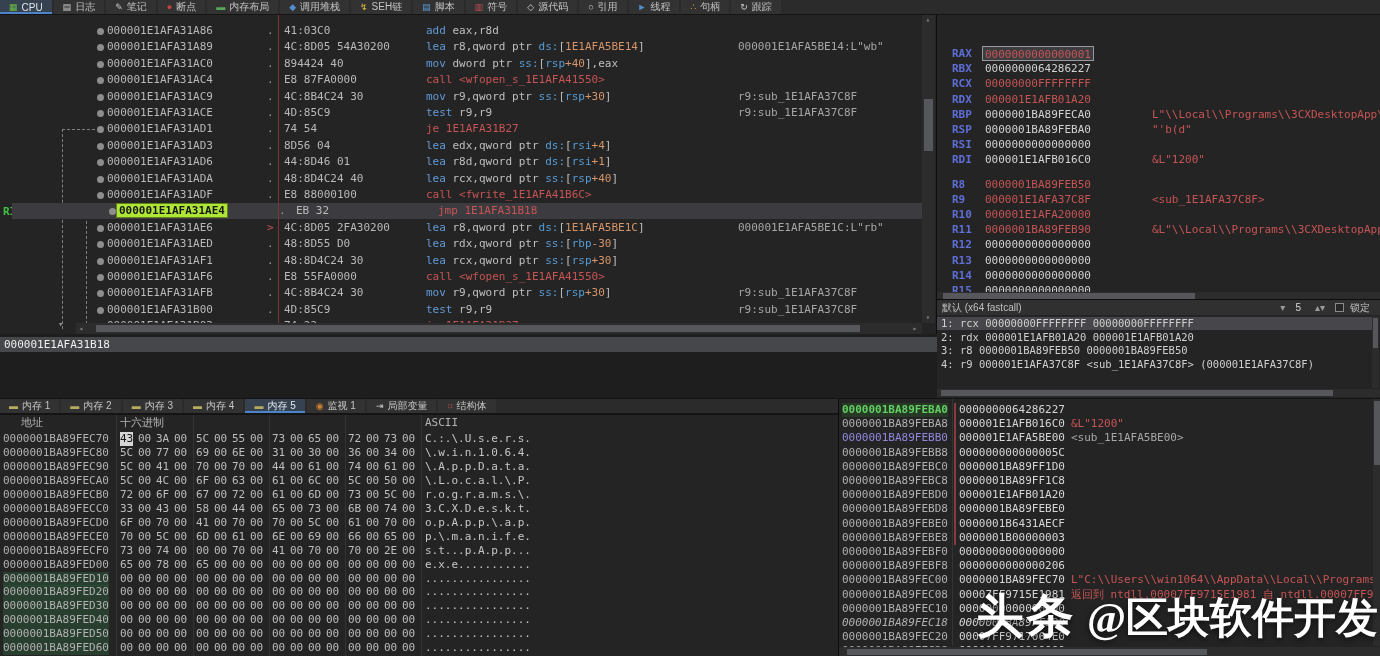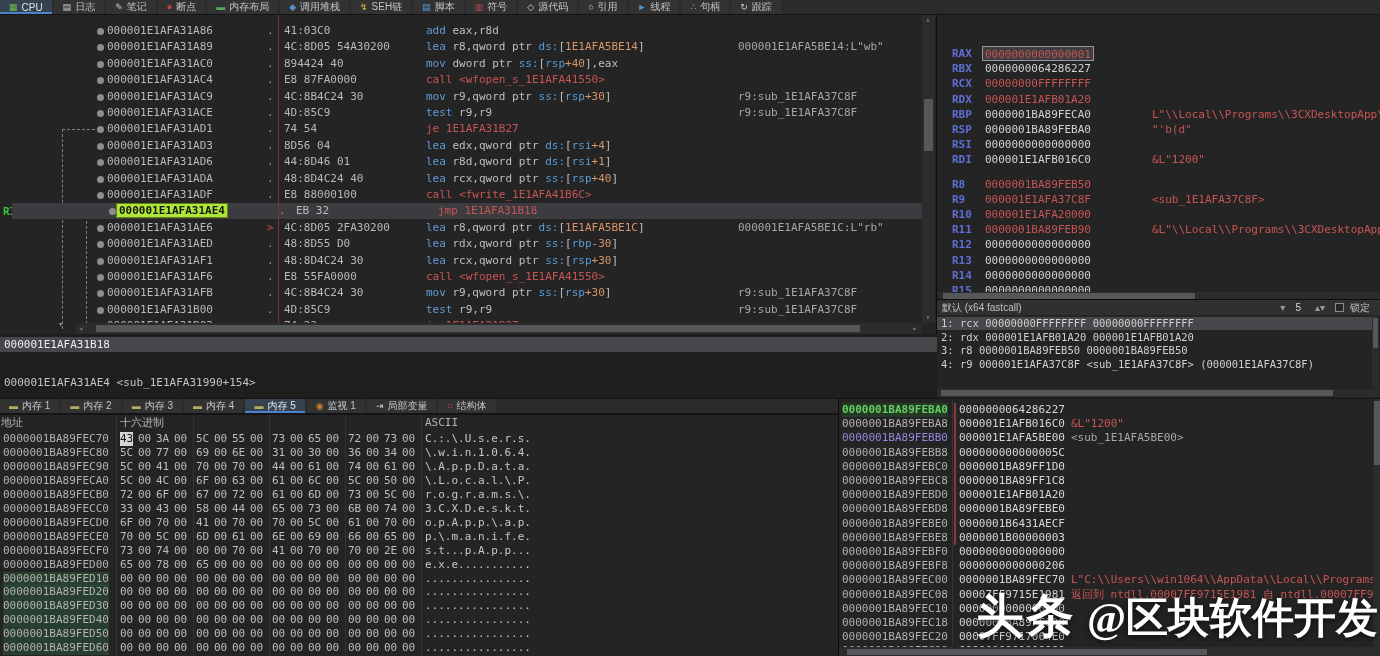--- a/index.html
+++ b/index.html
@@ -246,21 +246,20 @@
     <div class="sbtrack" style="left:435px;top:16px;width:7px;height:72px">
       <div class="sbthumb" style="left:1px;top:2px;width:5px;height:30px"></div>
     </div>
     <div class="sbtrack" style="left:0;top:89px;width:443px;height:8px">
       <div class="sbthumb" style="left:4px;top:1px;width:392px;height:6px"></div>
     </div>
   </div>
 
   <div class="panel" id="statusarea">
     <div id="status-bar1">000001E1AFA31B18</div>
-    <div id="status-line2">000001E1AFA31AE4 &lt;sub_1E1AFA31990+154&gt;</div>
   </div>
 
   <div class="tabbar" id="bottom-tabbar">
       <div class="tab">
         <span class="ticon" style="color: rgb(182, 174, 94);">▬</span>
         <span class="tlabel">内存 1</span>
       </div>
       <div class="tab">
         <span class="ticon" style="color: rgb(182, 174, 94);">▬</span>
         <span class="tlabel">内存 2</span>
@@ -285,21 +284,21 @@
         <span class="ticon" style="color: rgb(200, 200, 200);">⇥</span>
         <span class="tlabel">局部变量</span>
       </div>
       <div class="tab">
         <span class="ticon" style="color: rgb(192, 80, 80);">⌗</span>
         <span class="tlabel">结构体</span>
       </div>
     </div>
 
   <div class="panel" id="dump">
-    <div class="dhead" style="left:1px">地址</div>
+    <div class="dhead" style="left:21px">地址</div>
     <div class="dhead" style="left:120px">十六进制</div>
     <div class="dhead" style="left:425px">ASCII</div>
     <div class="dsep" style="left:116px"></div>
     <div class="dsep" style="left:193px"></div>
     <div class="dsep" style="left:269px"></div>
     <div class="dsep" style="left:345px"></div>
     <div class="dsep" style="left:421px"></div>
     <div id="dump-rows">
         <div class="dumprow" style="top: 17px;"><span class="daddr">0000001BA89FEC70</span><span class="dbyte bsel" style="left: 120px;">43</span><span class="dbyte" style="left: 138px;">00</span><span class="dbyte" style="left: 156px;">3A</span><span class="dbyte" style="left: 174px;">00</span><span class="dbyte" style="left: 196px;">5C</span><span class="dbyte" style="left: 214px;">00</span><span class="dbyte" style="left: 232px;">55</span><span class="dbyte" style="left: 250px;">00</span><span class="dbyte" style="left: 272px;">73</span><span class="dbyte" style="left: 290px;">00</span><span class="dbyte" style="left: 308px;">65</span><span class="dbyte" style="left: 326px;">00</span><span class="dbyte" style="left: 348px;">72</span><span class="dbyte" style="left: 366px;">00</span><span class="dbyte" style="left: 384px;">73</span><span class="dbyte" style="left: 402px;">00</span><span class="dascii">C.:.\.U.s.e.r.s.</span></div>
         <div class="dumprow" style="top: 30.95px;"><span class="daddr">0000001BA89FEC80</span><span class="dbyte" style="left: 120px;">5C</span><span class="dbyte" style="left: 138px;">00</span><span class="dbyte" style="left: 156px;">77</span><span class="dbyte" style="left: 174px;">00</span><span class="dbyte" style="left: 196px;">69</span><span class="dbyte" style="left: 214px;">00</span><span class="dbyte" style="left: 232px;">6E</span><span class="dbyte" style="left: 250px;">00</span><span class="dbyte" style="left: 272px;">31</span><span class="dbyte" style="left: 290px;">00</span><span class="dbyte" style="left: 308px;">30</span><span class="dbyte" style="left: 326px;">00</span><span class="dbyte" style="left: 348px;">36</span><span class="dbyte" style="left: 366px;">00</span><span class="dbyte" style="left: 384px;">34</span><span class="dbyte" style="left: 402px;">00</span><span class="dascii">\.w.i.n.1.0.6.4.</span></div>
@@ -332,21 +331,21 @@
         <div class="stackrow" style="top: 75px;"><span class="saddr">0000001BA89FEBC8</span><span class="sval">0000001BA89FF1C8</span></div>
         <div class="stackrow" style="top: 89.2px;"><span class="saddr">0000001BA89FEBD0</span><span class="sval">000001E1AFB01A20</span></div>
         <div class="stackrow" style="top: 103.4px;"><span class="saddr">0000001BA89FEBD8</span><span class="sval">0000001BA89FEBE0</span></div>
         <div class="stackrow" style="top: 117.6px;"><span class="saddr">0000001BA89FEBE0</span><span class="sval">0000001B6431AECF</span></div>
         <div class="stackrow" style="top: 131.8px;"><span class="saddr">0000001BA89FEBE8</span><span class="sval">0000001B00000003</span></div>
         <div class="stackrow" style="top: 146px;"><span class="saddr">0000001BA89FEBF0</span><span class="sval">0000000000000000</span></div>
         <div class="stackrow" style="top: 160.2px;"><span class="saddr">0000001BA89FEBF8</span><span class="sval">0000000000000206</span></div>
         <div class="stackrow" style="top: 174.4px;"><span class="saddr">0000001BA89FEC00</span><span class="sval">0000001BA89FEC70</span><span class="scomm sc-red">L"C:\\Users\\win1064\\AppData\\Local\\Programs\</span></div>
         <div class="stackrow" style="top: 188.6px;"><span class="saddr">0000001BA89FEC08</span><span class="sval">00007FF9715E1981</span><span class="scomm sc-red">返回到 ntdll.00007FF9715E1981 自 ntdll.00007FF97</span></div>
         <div class="stackrow" style="top: 202.8px;"><span class="saddr">0000001BA89FEC10</span><span class="sval">0000000000000000</span></div>
-        <div class="stackrow" style="top: 217px;"><span class="saddr">0000001BA89FEC18</span><span class="sval">0000001BA89FF1D0</span></div>
+        <div class="stackrow" style="top: 217px; font-style: italic;"><span class="saddr">0000001BA89FEC18</span><span class="sval">0000001BA89FF1D0</span></div>
         <div class="stackrow" style="top: 231.2px;"><span class="saddr">0000001BA89FEC20</span><span class="sval">00007FF9717064E0</span></div>
         <div class="stackrow" style="top: 245.4px;"><span class="saddr">0000001BA89FEC28</span><span class="sval">0000000000000000</span></div>
       </div>
     <div class="sbtrack" style="left:534px;top:0;width:8px;height:247px">
       <div class="sbthumb" style="left:1px;top:2px;width:6px;height:64px"></div>
     </div>
     <div class="sbtrack" style="left:0;top:248px;width:542px;height:10px">
       <div class="sbthumb" style="left:8px;top:2px;width:360px;height:6px"></div>
     </div>
   </div>

